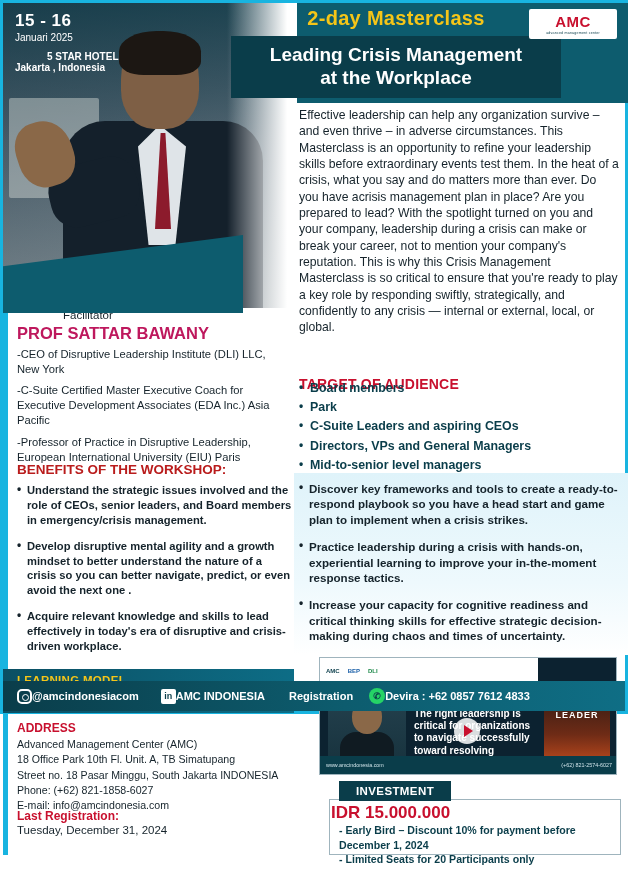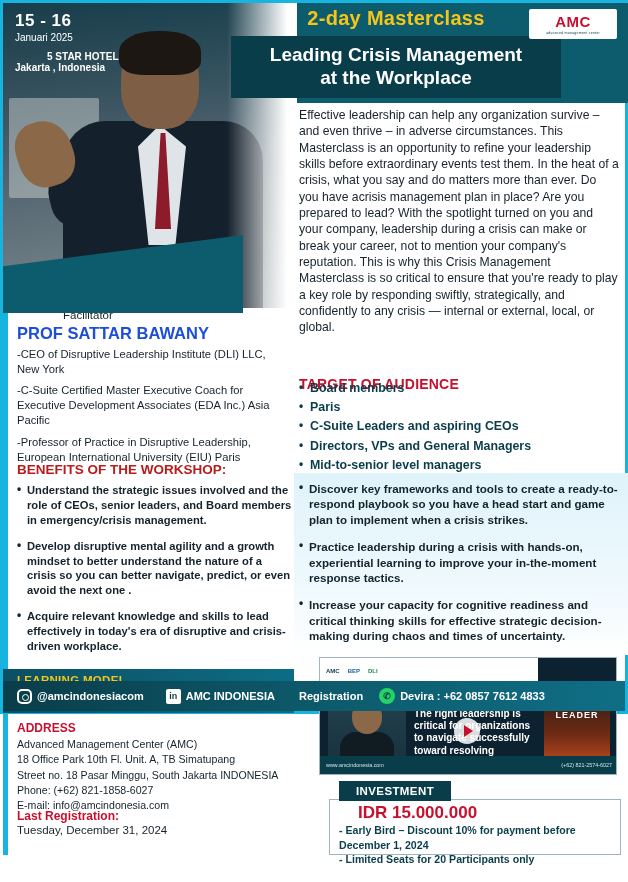--- a/index.html
+++ b/index.html
@@ -144,21 +144,21 @@
   .outcomes p { position:relative; padding-left:10px; margin-bottom:12px; }
   .outcomes p:before {
     content:"\2022"; position:absolute; left:0; top:-1px; font-size:12px; color:#15232b;
   }
 
   
   .facilitator-label {
     position:absolute; left:14px; top:306px; font-size:11.5px; color:#15232b;margin-left:46px;
   }
   .facilitator-name {
-    position:absolute; left:14px; top:321px; font-size:16.5px; font-weight:bold; color:#1d4ed8;
+    position:absolute; left:14px; top:321px; font-size:16.5px; font-weight:bold; color:#be185d;
   }
   .bio {
     position:absolute; left:14px; top:344px; width:272px;
     font-size:11.2px; color:#15232b; line-height:1.35;
   }
   .bio p { margin-bottom:6px; }
 
   .benefits-title {
     position:absolute; left:14px; top:459px; font-size:13.5px; font-weight:bold; color:#b91c1c;
   }
@@ -234,30 +234,30 @@
   
   .inv-tab {
     position:absolute; left:336px; top:778px; width:112px; height:20px;
     background:#0a3d4a; display:flex; align-items:center; justify-content:center;
   }
   .inv-tab span{ color:#ffffff; font-weight:bold; font-size:11.5px; letter-spacing:.4px;}
   .inv-box {
     position:absolute; left:326px; top:796px; width:292px; height:56px;
     background:#ffffff; border:1px solid #9fb4bd;
   }
-  .inv-price { position:absolute; left:355px; top:800px; font-size:17px; font-weight:bold; color:#c8102e;}
+  .inv-price { position:absolute; left:328px; top:800px; font-size:17px; font-weight:bold; color:#c8102e;}
   .inv-lines { position:absolute; left:336px; top:820px; width:276px; font-size:10.6px; font-weight:bold; color:#0a3d4a; line-height:1.38;}
 
   
   .footer {
     position:absolute; left:0; bottom:0; width:622px; height:30px;
     background:linear-gradient(90deg,#0a3d4a 0%, #0d5c6e 55%, #0f6e85 100%);
     display:flex; align-items:center;
   }
-  .ft-item { display:flex; align-items:center; gap:5px; color:#ffffff; font-size:11px; font-weight:bold;}
+  .ft-item { display:flex; align-items:center; color:#ffffff; font-size:11px; font-weight:bold;}
   .ig-ic {
     width:15px;height:15px;border:2px solid #fff;border-radius:5px;position:relative;display:inline-block;
   }
   .ig-ic:after{content:"";position:absolute;left:3px;top:3px;width:5px;height:5px;border:1.6px solid #fff;border-radius:50%;}
   .li-ic{
     width:15px;height:15px;background:#ffffff;color:#0a3d4a;border-radius:2px;font-size:9px;font-weight:bold;
     display:flex;align-items:center;justify-content:center;
   }
   .wa-ic{
     width:16px;height:16px;border-radius:50%;background:#25d366;display:flex;align-items:center;justify-content:center;
@@ -307,21 +307,21 @@
   </div>
   <div class="photo-fade"></div>
   <div class="teal-wedge"></div>
   <div class="side-edge-l"></div>
 
   <div class="intro">Effective leadership can help any organization survive – and even thrive – in adverse circumstances. This Masterclass is an opportunity to refine your leadership skills before extraordinary events test them. In the heat of a crisis, what you say and do matters more than ever.  Do you have acrisis management plan in place? Are you prepared to lead? With the spotlight turned on you and your company, leadership during a crisis can make or break your career, not to mention your company's reputation. This is why this Crisis Management Masterclass is so critical to ensure that you're ready to play a key role by responding swiftly, strategically, and confidently to any crisis — internal or external, local, or global.</div>
 
   <div class="target-title">TARGET OF AUDIENCE</div>
   <ul class="aud-list">
     <li>Board members</li>
-    <li>Paris</li>
+    <li>Park</li>
     <li>C-Suite Leaders and aspiring CEOs</li>
     <li>Directors, VPs and General Managers</li>
     <li>Mid-to-senior level managers</li>
   </ul>
 
   <div class="rightgrad"></div>
   <div class="outcomes">
     <p>Discover key frameworks and tools to create a ready-to-respond playbook so you have a head start and game plan to implement when a crisis strikes.</p>
     <p>Practice leadership during a crisis with hands-on, experiential learning to improve your in-the-moment response tactics.</p>
     <p>Increase your capacity for cognitive readiness and critical thinking skills for effective strategic decision-making during chaos and times of uncertainty.</p>

